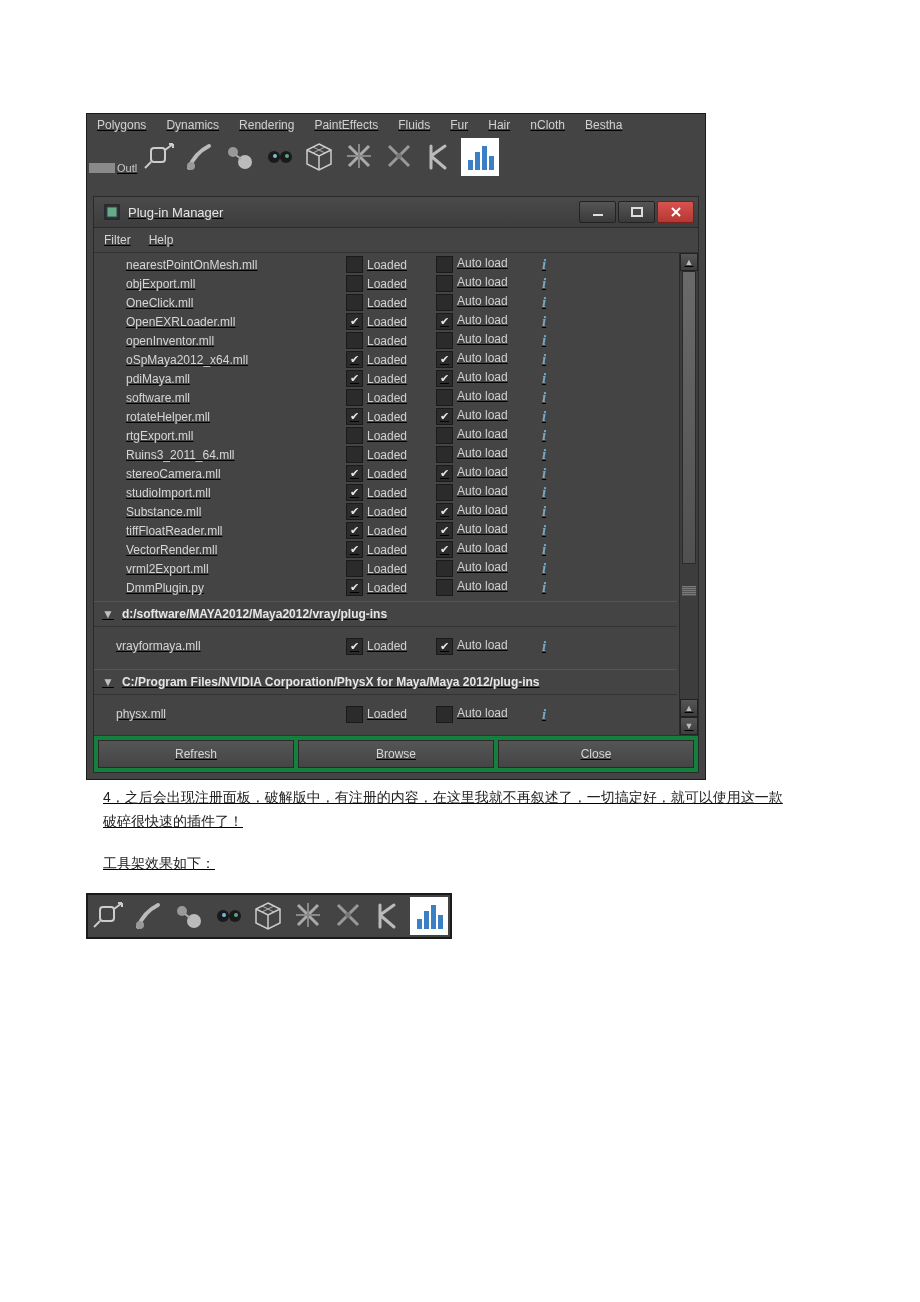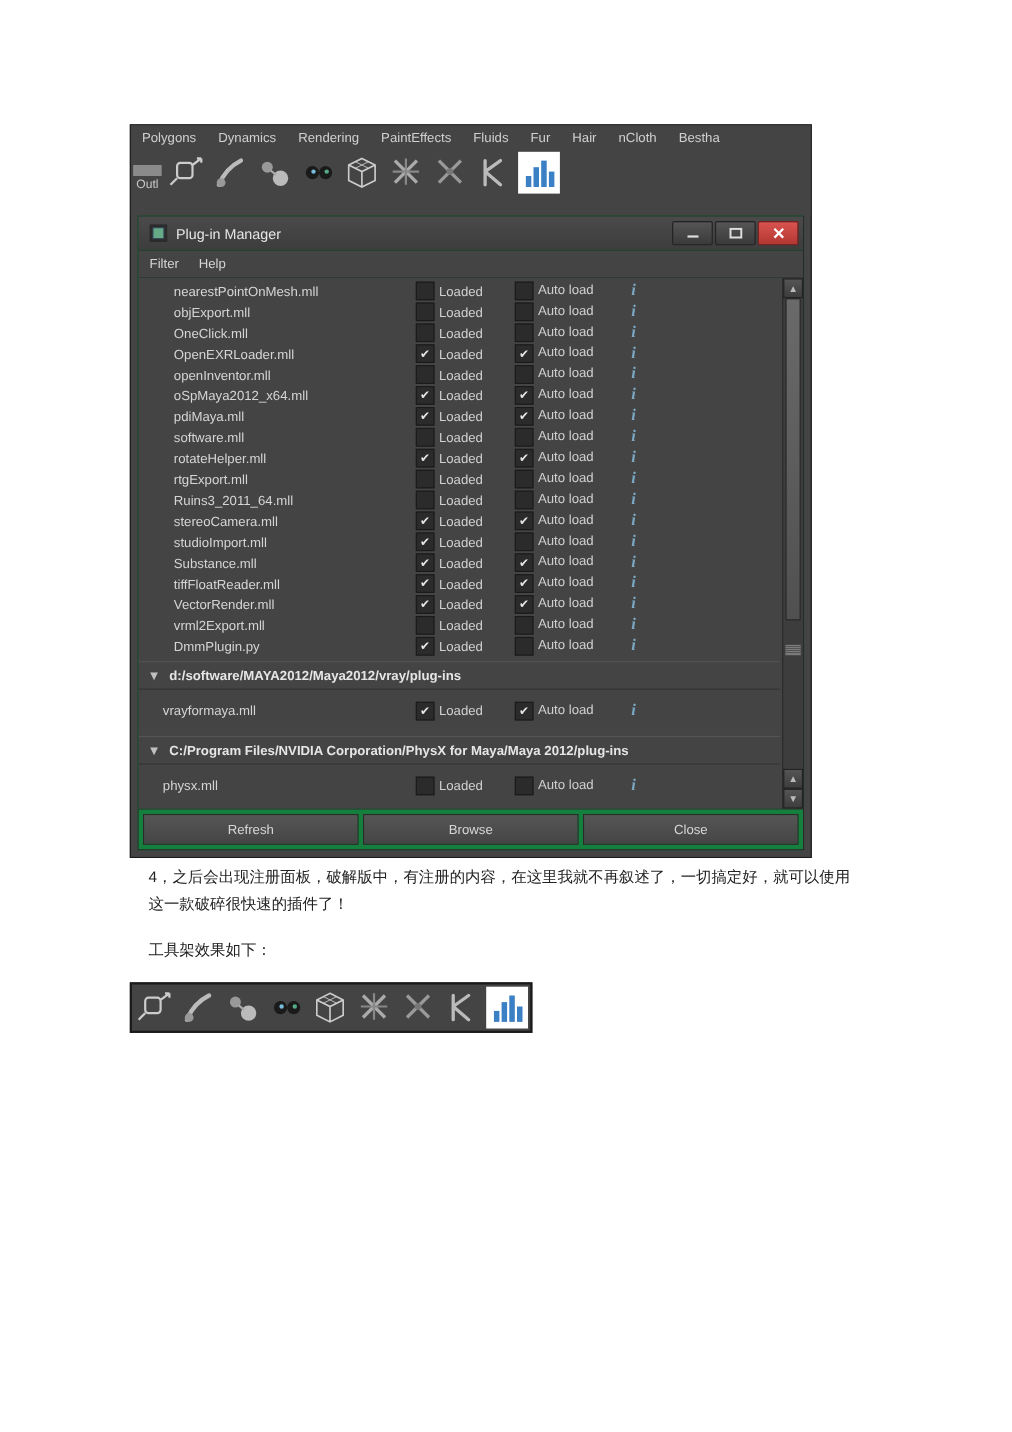--- a/index.html
+++ b/index.html
@@ -4,22 +4,23 @@
 <style>
   body {
     margin: 0;
     padding: 0;
     background: #fff;
     font-family: Arial, "Microsoft YaHei", sans-serif;
     font-size: 12px;
     width: 920px;
   }
   .page-wrap {
-    padding: 113px 135px 200px 118px;
+    padding: 113px 135px 200px 86px;
     box-sizing: border-box;
+    text-decoration: underline;
   }
   .maya-ui {
     background: #444444;
     width: 618px;
     border: 1px solid #1a1a1a;
   }
   
   .shelf-tabs {
     display: flex;
     background: #444444;
@@ -38,21 +39,21 @@
     background: #444444;
     padding: 3px 2px 5px 2px;
     gap: 2px;
   }
   .outl-label {
     color: #c8c8c8;
     font-size: 11px;
     align-self: flex-end;
     padding: 0 2px 2px 0;
     display: flex;
-    flex-direction: column;
+    flex-direction: row;
     align-items: center;
     gap: 2px;
   }
   .outl-swatch {
     width: 26px; height: 10px; background: #8a8a8a;
   }
   .shelf-icon {
     width: 38px; height: 38px;
     display: flex; align-items: center; justify-content: center;
   }

